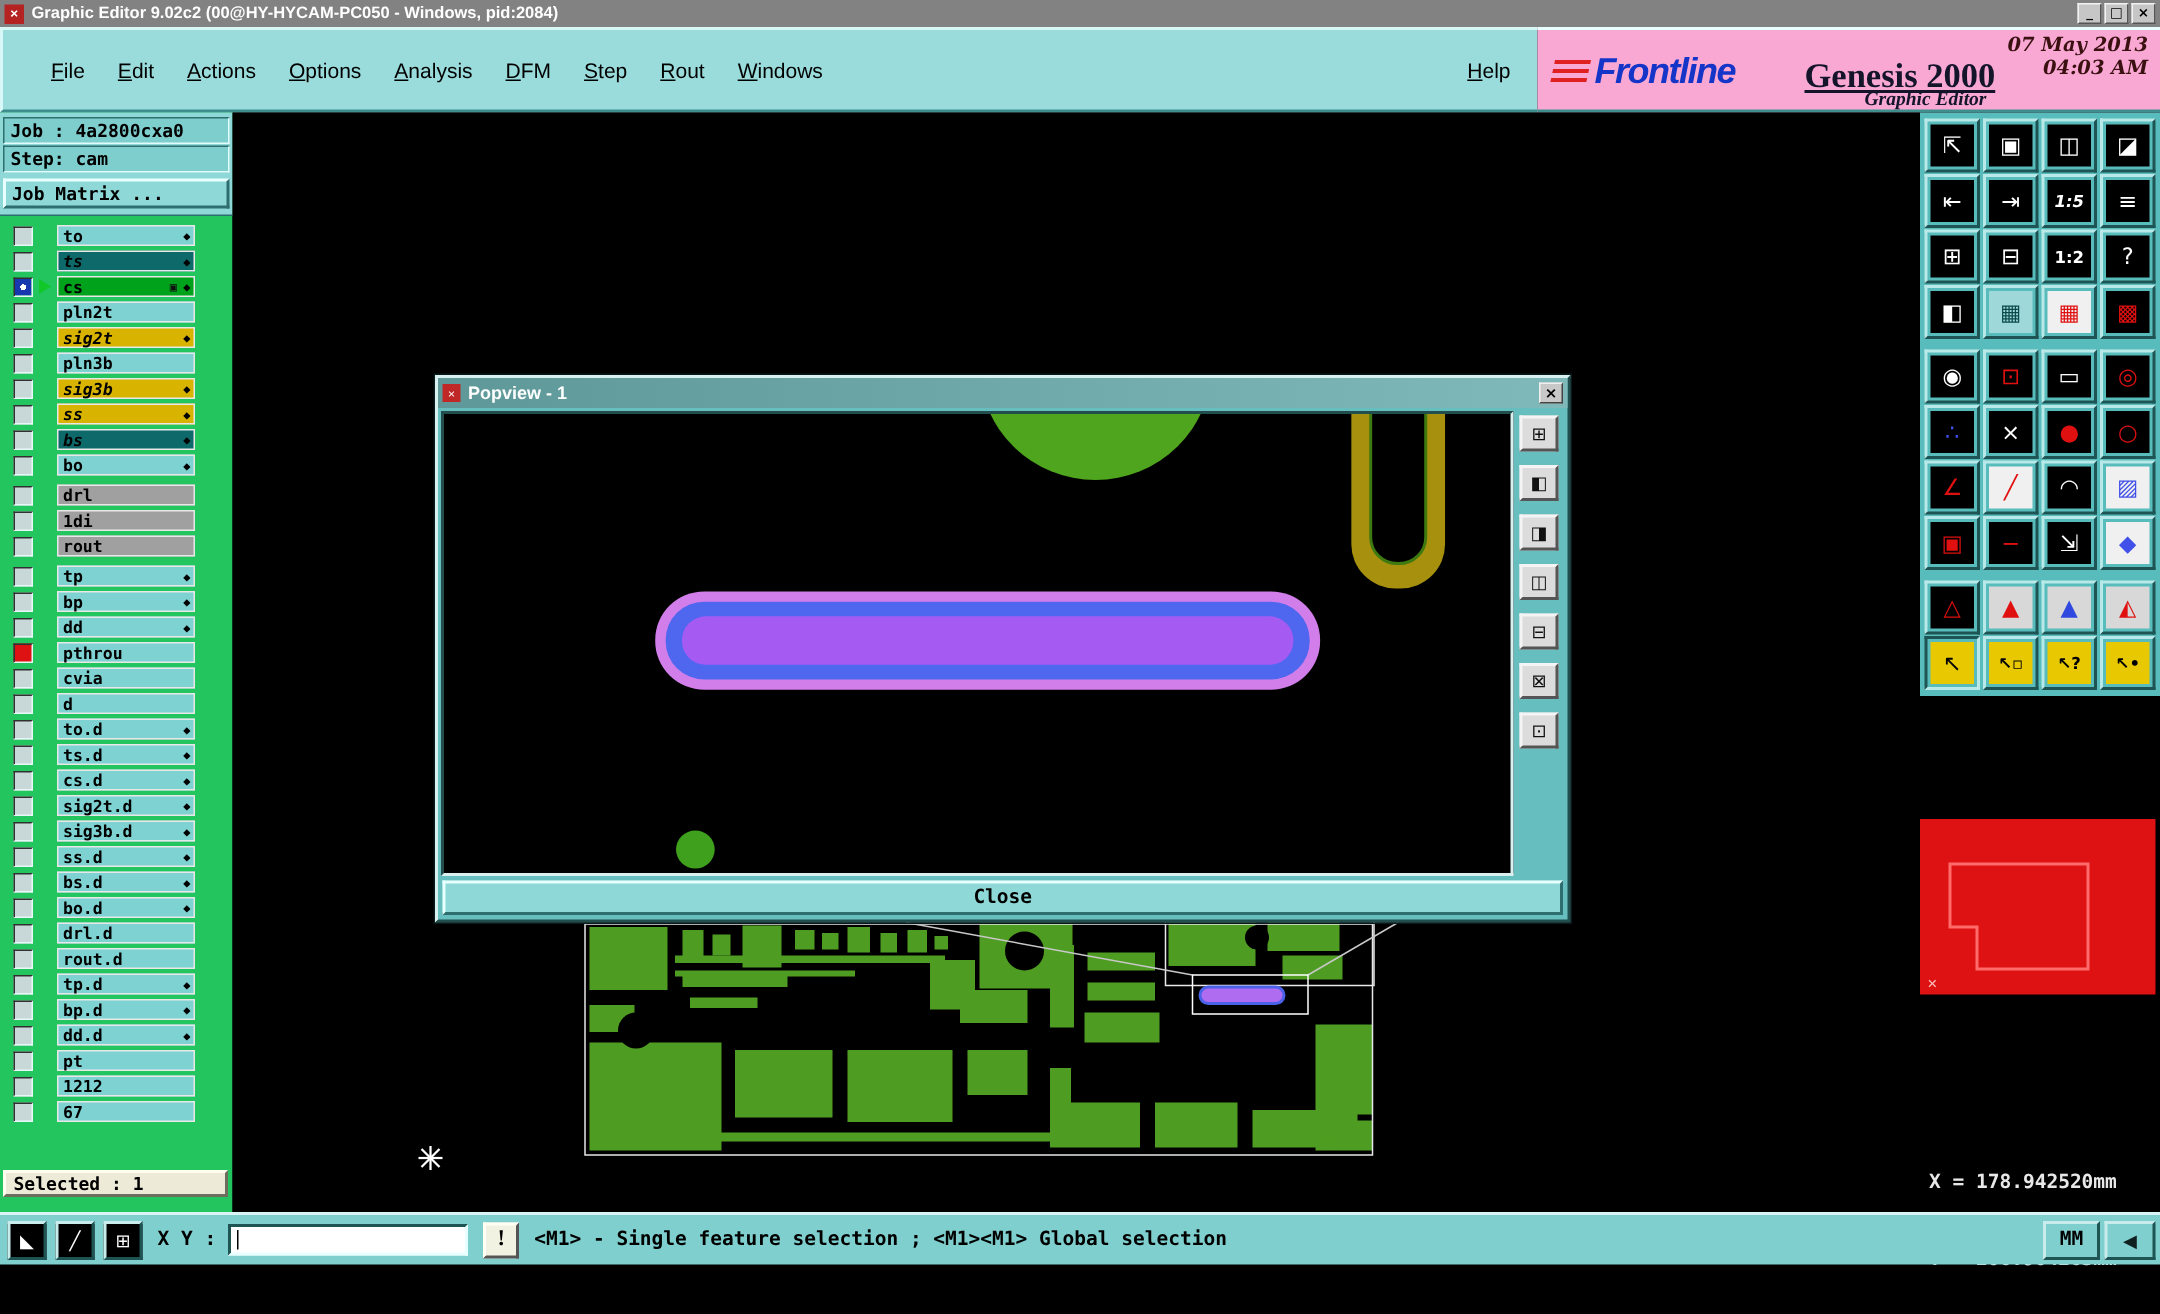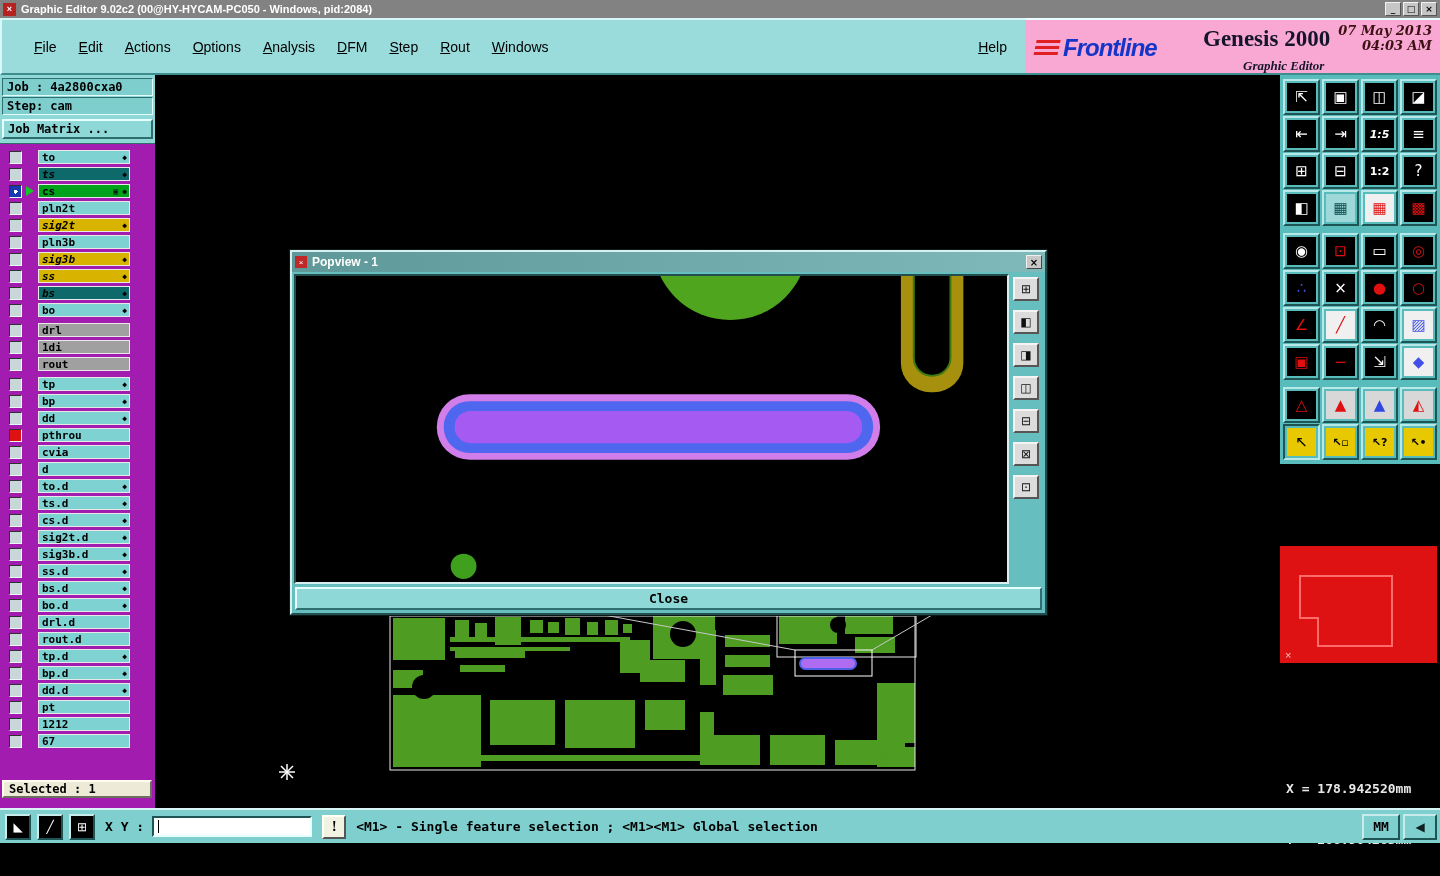--- a/index.html
+++ b/index.html
@@ -30,26 +30,26 @@
     display:flex; align-items:center; padding-left:32px;
   }
   .menu-item { font:14px "Liberation Sans", sans-serif; color:#000; margin-right:22px; cursor:default; white-space:nowrap; }
   .menu-help { font:14px "Liberation Sans", sans-serif; color:#000; margin-left:auto; margin-right:18px; }
   .menu-right { width:415px; height:100%; background:#f9a8d4; position:relative;
     border-top:2px solid #E8FFFF; border-bottom:2px solid #3E8E8E; }
   .logo { position:absolute; left:10px; top:14px; display:flex; align-items:center; }
   .logo-bars { width:24px; height:16px; margin-right:4px; transform:skewX(-12deg);
     background:repeating-linear-gradient(180deg,#E02020 0 3px, rgba(0,0,0,0) 3px 6px); }
   .logo-text { font:bold italic 24px "Liberation Sans", sans-serif; color:#1535C8; letter-spacing:-1px; }
-  .product { position:absolute; left:178px; top:6px; font:bold 23px "Liberation Serif", serif; color:#14142A; white-space:nowrap; }
+  .product { position:absolute; left:178px; top:18px; font:bold 23px "Liberation Serif", serif; color:#14142A; white-space:nowrap;text-decoration:underline; }
   .datetime { position:absolute; right:8px; top:3px; text-align:right;
     font:bold italic 13px "DejaVu Serif", serif; color:#3A1010; line-height:15px; white-space:pre; }
   .app-sub { position:absolute; left:218px; top:38px; font:bold italic 13px "Liberation Serif", serif; color:#14142A; }
   
-  .sidebar { position:absolute; left:0; top:75px; width:155px; height:733px; background:#a21caf; }
+  .sidebar { position:absolute; left:0; top:75px; width:155px; height:733px; background:#22c55e; }
   .sb-top { background:#8FD8D8; padding:2px 2px 4px 2px; border-bottom:1px solid #2E6E6E; }
   .sb-field { height:18px; margin:1px 0; background:#7FCECE;
     border:1px solid; border-color:#2E6E6E #E0FCFC #E0FCFC #2E6E6E;
     font:bold 12px "DejaVu Sans Mono", monospace; color:#000;
     display:flex; align-items:center; padding-left:4px; white-space:pre; }
   .sb-btn { height:20px; margin:4px 0 0 0; background:#8FD8D8;
     border:2px solid; border-color:#E8FFFF #2E6E6E #2E6E6E #E8FFFF;
     font:bold 12px "DejaVu Sans Mono", monospace; color:#000;
     display:flex; align-items:center; padding-left:4px; }
   .layer-list { padding-top:5px; }

